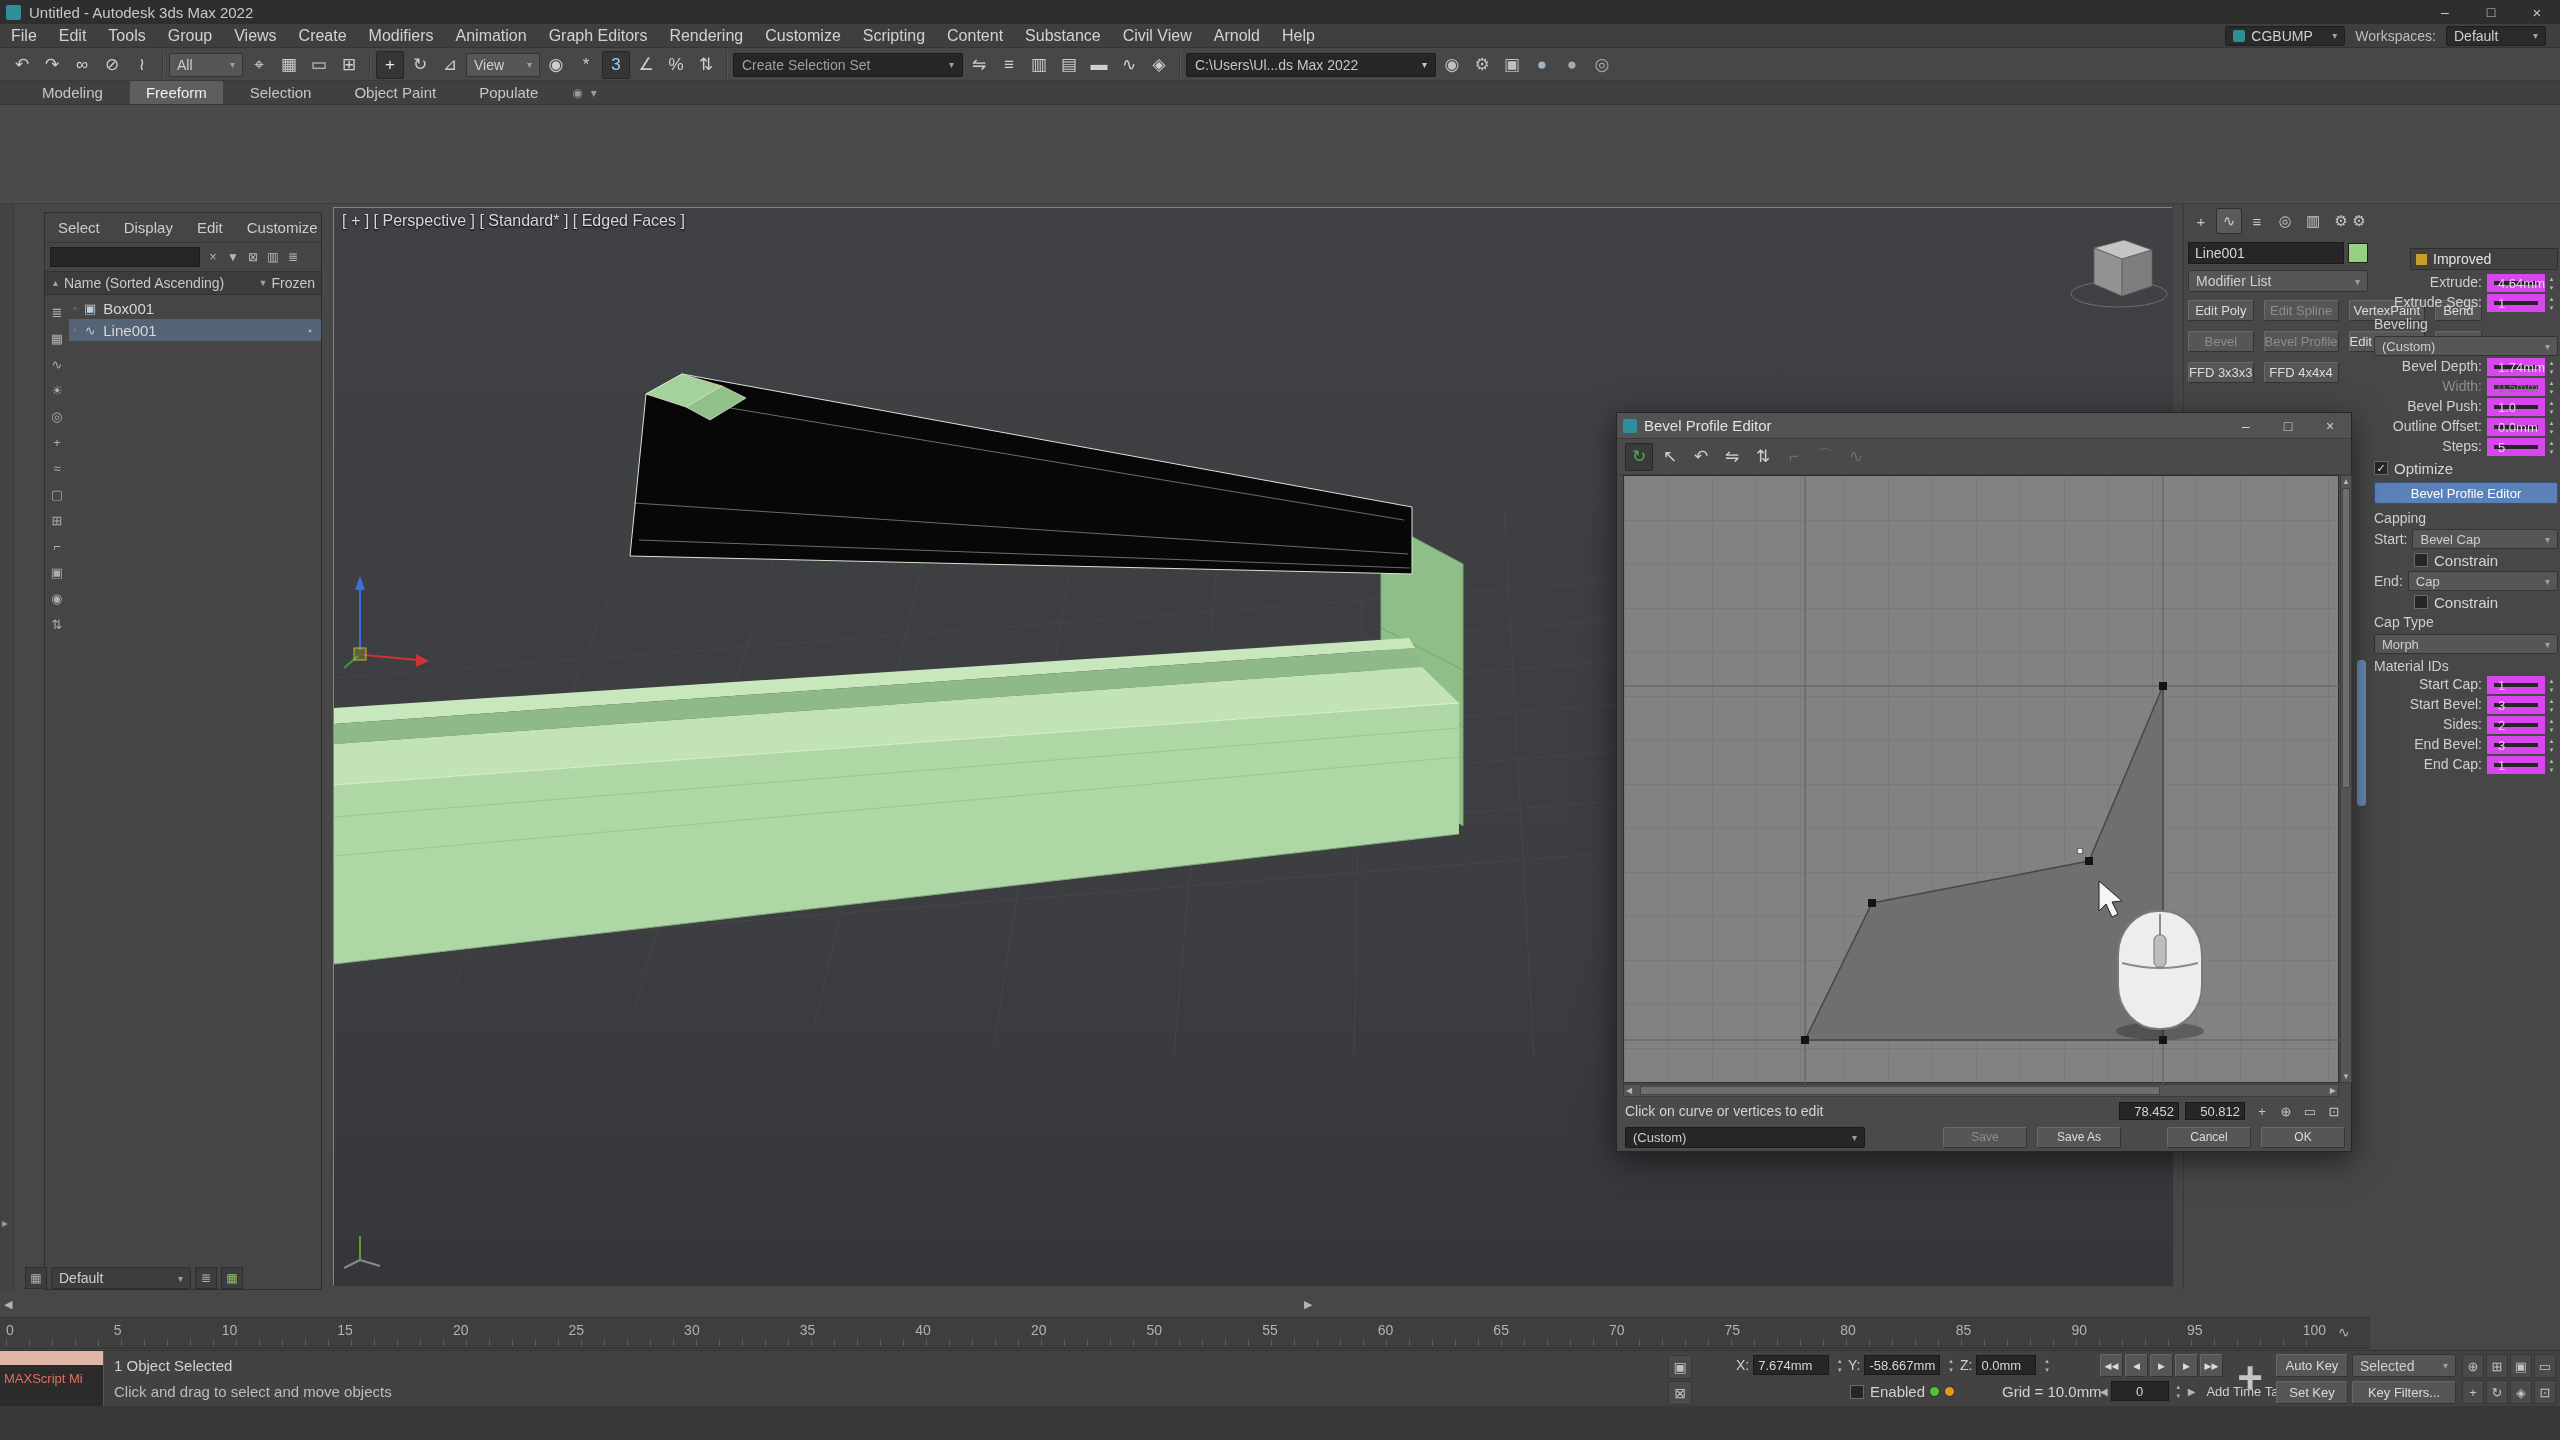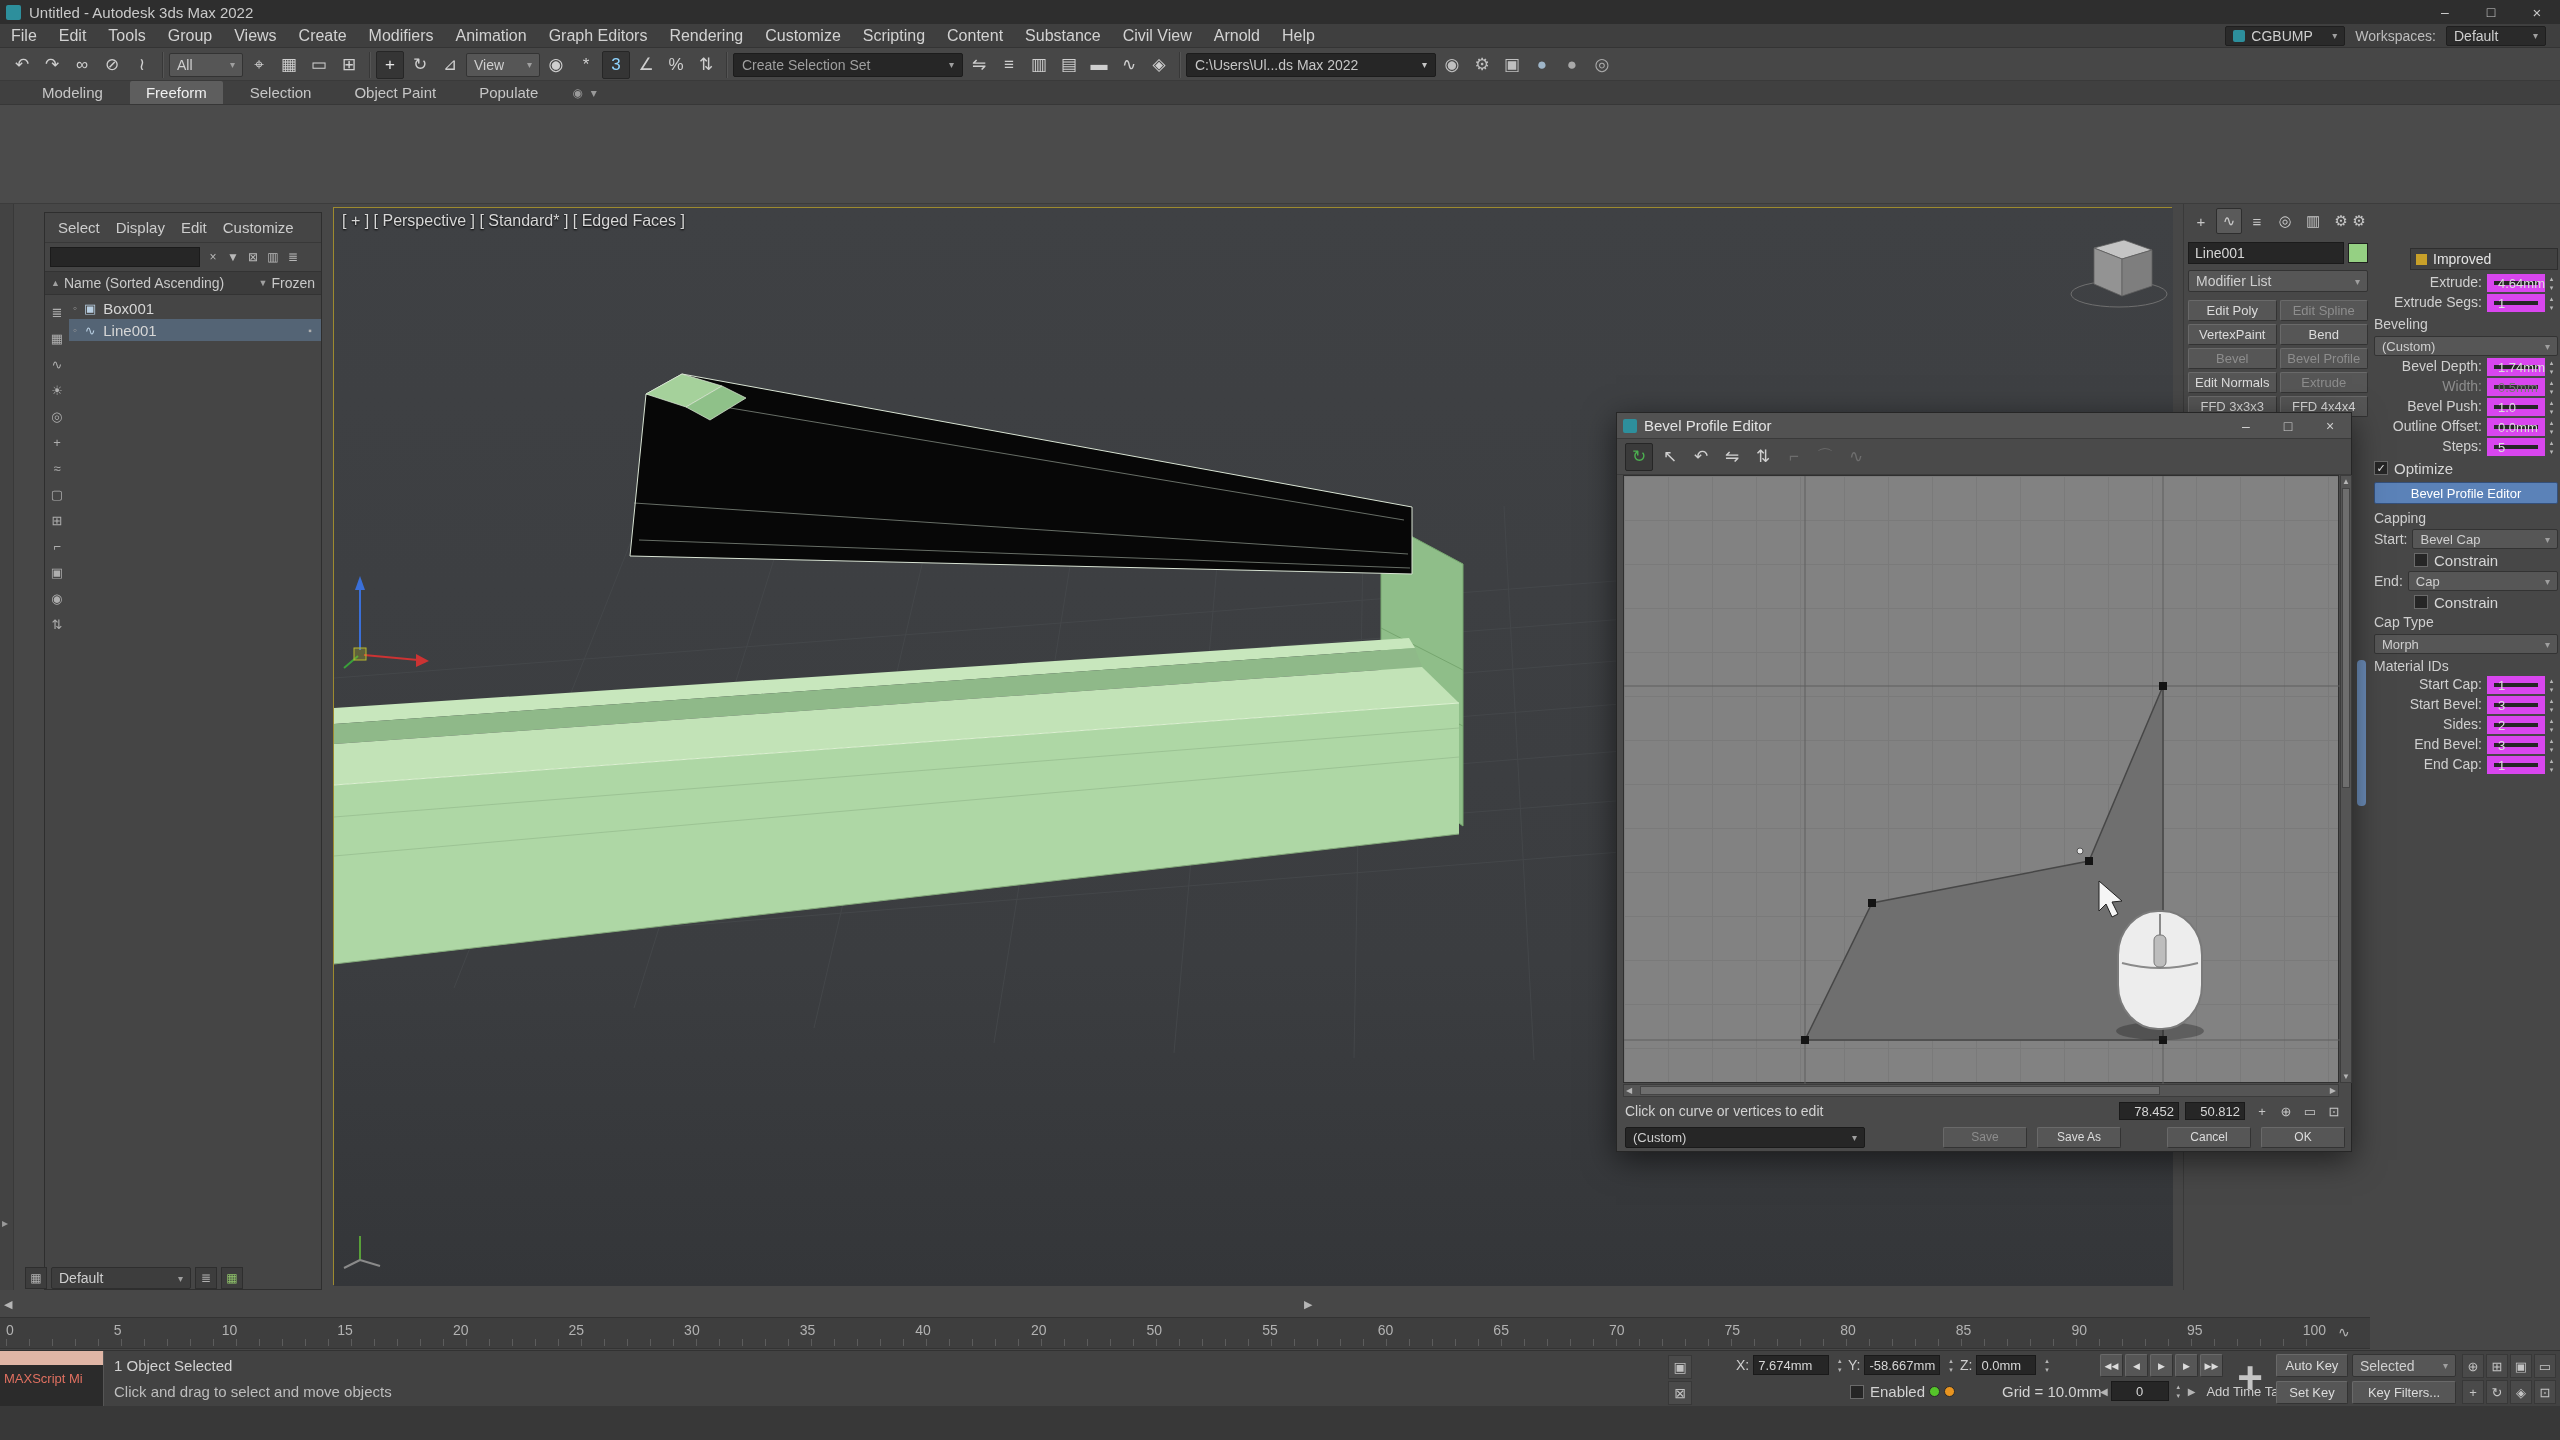--- a/index.html
+++ b/index.html
@@ -42,21 +42,21 @@
   .rtab.active{background:#5e5e5e;color:#f0f0f0;border-radius:2px 2px 0 0;}
   .ribbonextra{display:flex;align-items:center;gap:8px;margin-left:16px;color:#9a9a9a;font-size:12px;padding-bottom:4px;}
   .ribbonbody{left:0;top:105px;width:2560px;height:99px;background:#4b4b4b;border-bottom:1px solid #3c3c3c;}
 
   
   .leftstrip{left:0;top:204px;width:14px;height:1086px;background:#434343;border-right:1px solid #393939;}
   .leftstrip .expander{position:absolute;left:2px;top:1012px;color:#9a9a9a;font-size:12px;}
 
   
   .explorer{left:44px;top:212px;width:278px;height:1078px;background:#454545;border:1px solid #2e2e2e;}
-  .exp-menu{display:flex;gap:2px;padding:4px 6px;border-bottom:1px solid #383838;}
+  .exp-menu{display:flex;gap:10px;padding:4px 6px;border-bottom:1px solid #383838;}
   .expmenu-item{font-size:15px;color:#cccccc;padding:2px 7px;}
   .exp-search{display:flex;align-items:center;gap:3px;padding:4px 5px;}
   .search{width:150px;height:20px;background:#262626;border:1px solid #1b1b1b;color:#ccc;font-size:13px;padding:0 4px;outline:none;}
   .xicon{width:20px;height:20px;display:inline-flex;align-items:center;justify-content:center;color:#b8b8b8;font-size:12px;}
   .exp-header{display:flex;align-items:center;background:#3c3c3c;border-top:1px solid #333;border-bottom:1px solid #333;height:24px;padding:0 6px;font-size:14px;color:#c9c9c9;gap:4px;}
   .exp-header .spacer{flex:1;}
   .funnel{font-size:9px;color:#a0a0a0;}
   .sortarrow{font-size:9px;color:#a0a0a0;}
   .exp-body{display:flex;}
   .exp-side{width:24px;display:flex;flex-direction:column;align-items:center;padding-top:4px;}
@@ -78,21 +78,21 @@
 
   
   .cmdpanel{left:2183px;top:204px;width:377px;height:1086px;background:#474747;border-left:1px solid #3a3a3a;}
   .cp-tabs{position:absolute;left:4px;top:4px;display:flex;gap:2px;width:176px;}
   .cptab{width:26px;height:26px;display:flex;align-items:center;justify-content:center;color:#c7c7c7;font-size:15px;border:1px solid transparent;}
   .cptab.active{background:#5a5a5a;border-color:#2e2e2e;border-radius:2px;}
   .cp-namerow{position:absolute;left:4px;top:38px;width:180px;display:flex;gap:4px;align-items:center;}
   .namefield{flex:1;height:22px;background:#262626;border:1px solid #1b1b1b;color:#d6d6d6;font-size:14px;display:flex;align-items:center;padding:0 6px;}
   .swatch{width:20px;height:20px;border:1px solid #1f1f1f;}
   .cp-modlist{position:absolute;left:4px;top:66px;width:180px;height:22px;background:#565656;border:1px solid #333;font-size:14px;}
-  .modgrid{position:absolute;left:4px;top:96px;width:180px;display:grid;grid-template-columns:1fr 1fr;gap:3px;}
+  .modgrid{position:absolute;left:4px;top:96px;width:180px;display:grid;grid-template-columns:1fr 1fr 1fr 1fr;gap:10px;}
   .btn{background:#565656;border:1px solid #333;border-top-color:#696969;border-left-color:#696969;color:#dcdcdc;display:flex;align-items:center;justify-content:center;border-radius:2px;}
   .btn.disabled{color:#8d8d8d;}
   .modbtn{height:21px;font-size:13px;white-space:nowrap;}
   .cp-scroll{position:absolute;left:173px;top:456px;width:9px;height:146px;background:#6b8cb8;border-radius:4px;}
   .rollout{position:absolute;left:190px;top:44px;width:184px;}
   .rollhead{display:flex;align-items:center;gap:6px;height:22px;background:#414141;border:1px solid #2e2e2e;padding:0 5px;margin-bottom:4px;margin-left:36px;}
   .rollsq{width:11px;height:11px;background:#c8a029;}
   .rolltitle{font-size:14px;color:#e4e4e4;}
   .prow{display:flex;height:20px;}
   .plabel{flex:1;text-align:right;padding-right:5px;font-size:14px;color:#d0d0d0;white-space:nowrap;}

